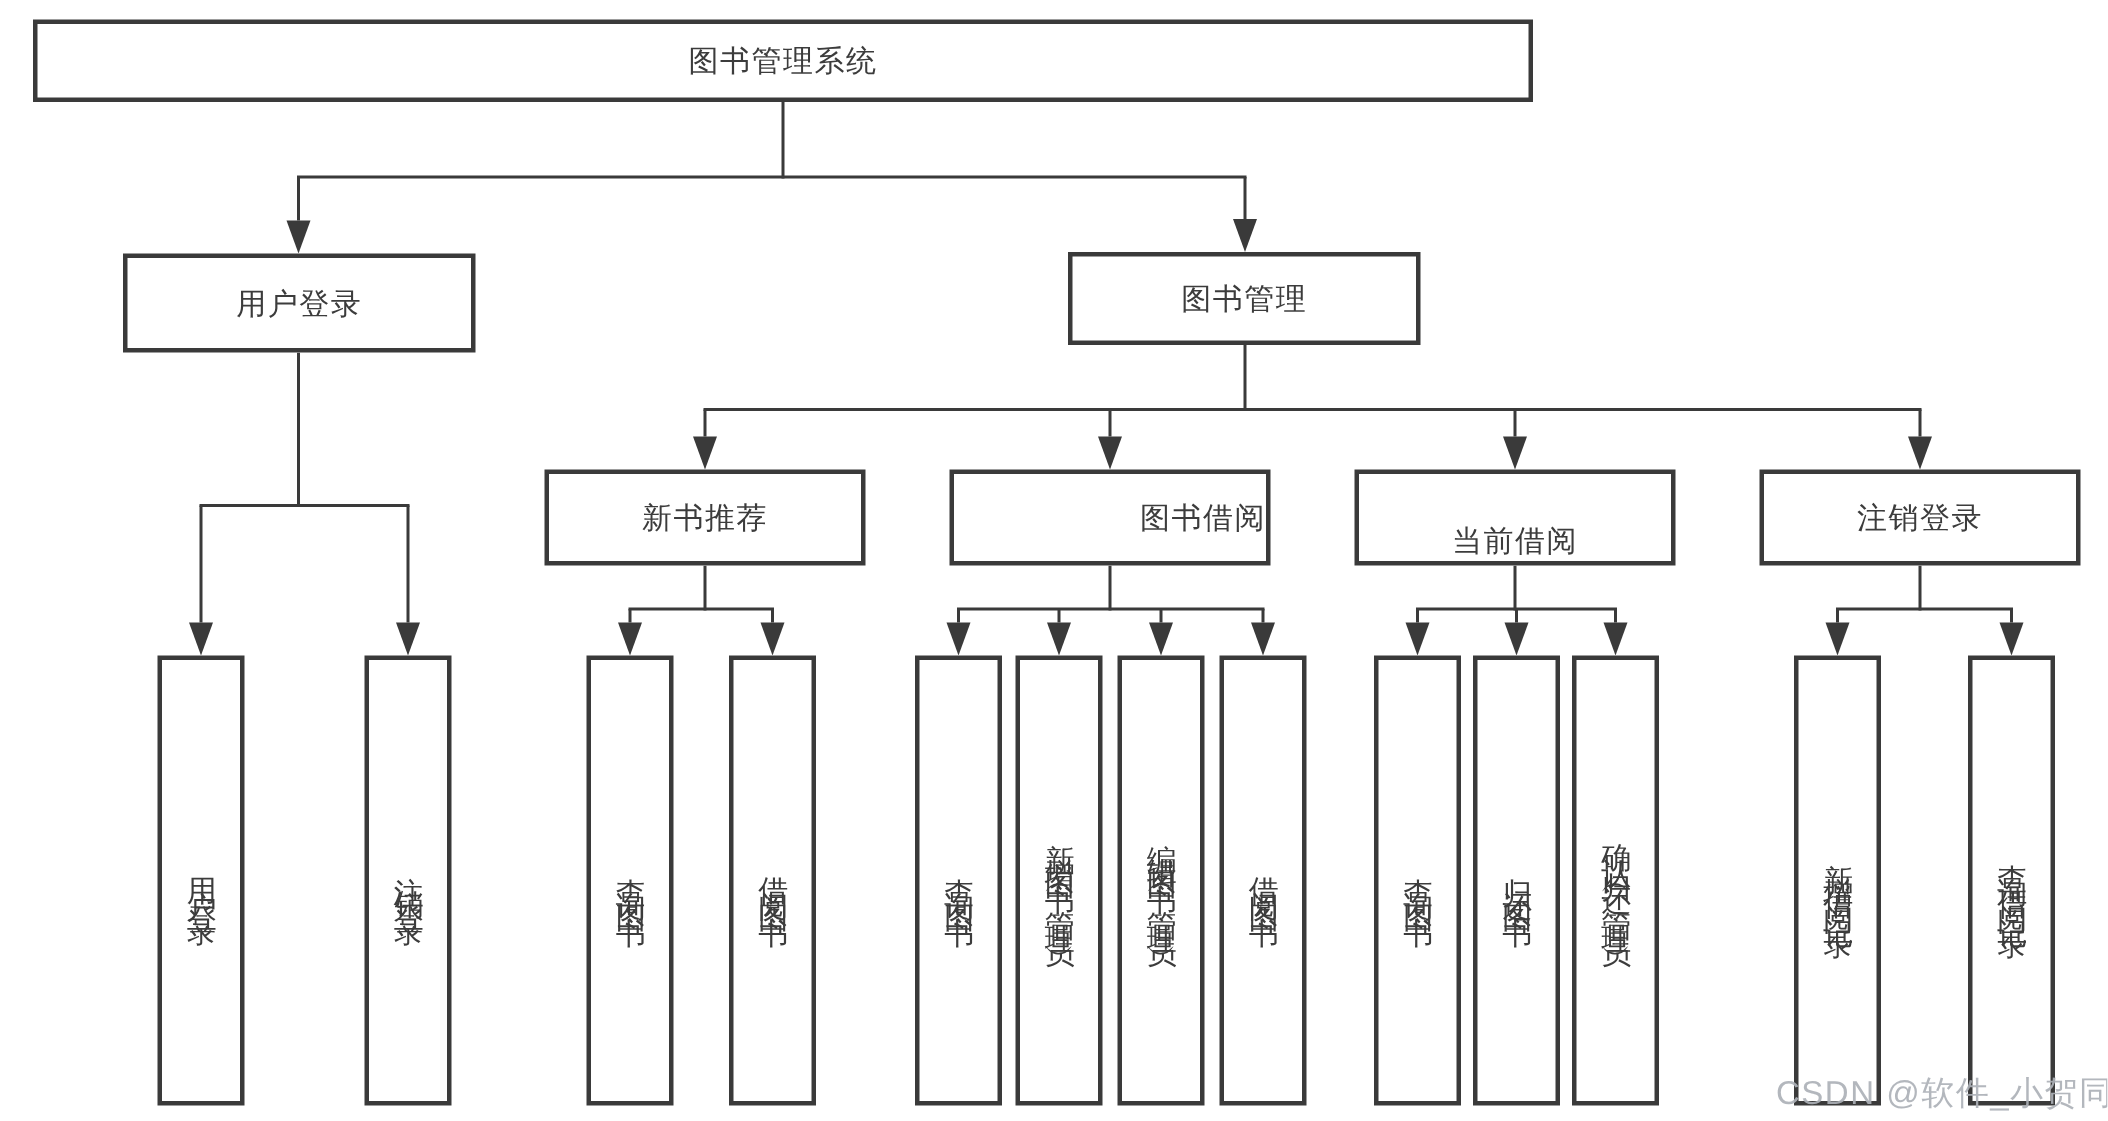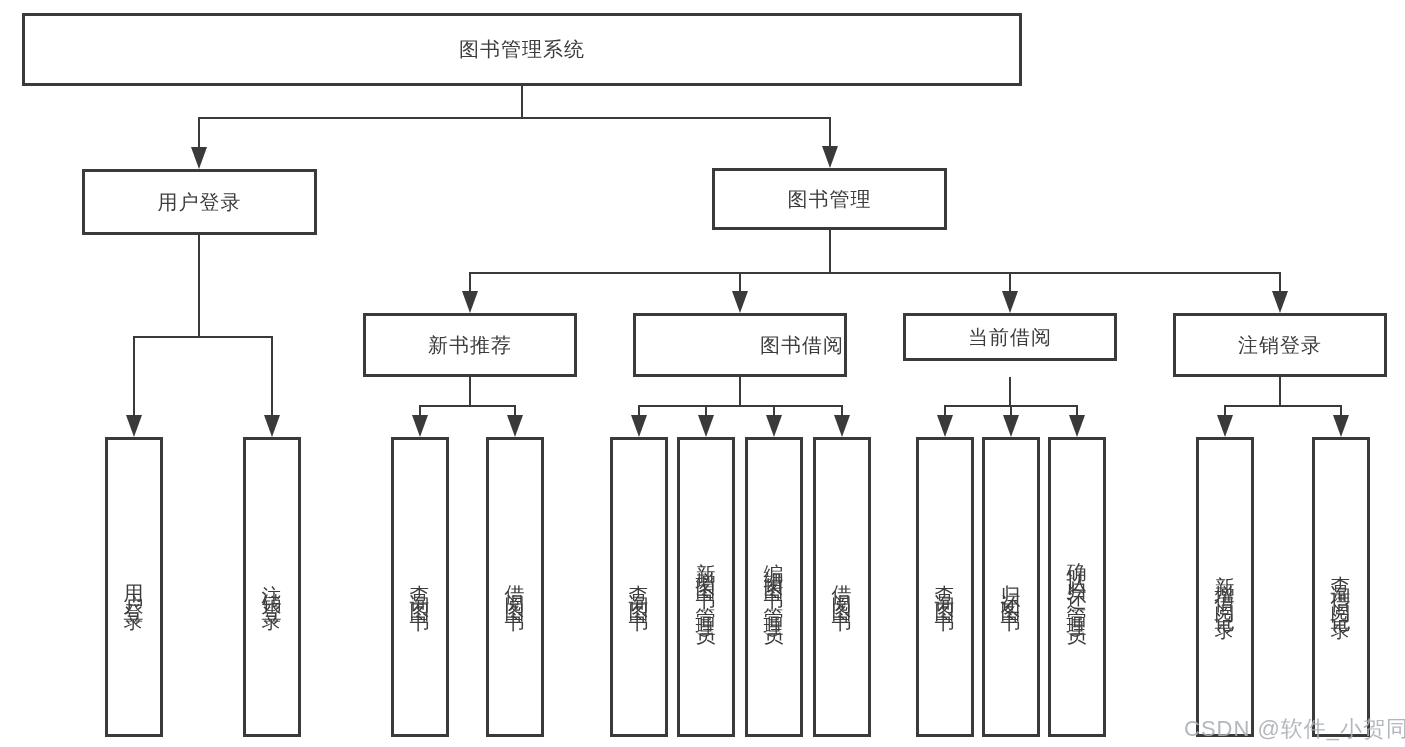--- a/index.html
+++ b/index.html
@@ -59,38 +59,38 @@
     letter-spacing:1px;
     z-index:5;
     white-space:nowrap;
   }
 </style>
 </head>
 <body>
 
 <div class="canvas">
 
-  <div class="box" style="left:22px; top:13px; width:1000px; height:73px;">
+  <div class="box" style="left:22px; top:13px; width:1000px; height:55px;">
     <span>图书管理系统</span>
   </div>
 
   <div class="box" style="left:82px; top:169px; width:235px; height:66px;">
     <span>用户登录</span>
   </div>
   <div class="box" style="left:712px; top:168px; width:235px; height:62px;justify-content:center;">
     <span>图书管理</span>
   </div>
 
   <div class="box" style="left:363px; top:313px; width:214px; height:64px;">
     <span>新书推荐</span>
   </div>
   <div class="box" style="left:633px; top:313px; width:214px; height:64px;justify-content:flex-end;">
     <span>图书借阅</span>
   </div>
-  <div class="box" style="left:903px; top:313px; width:214px; height:48px;">
+  <div class="box" style="left:903px; top:313px; width:214px; height:64px;align-items:flex-end;">
     <span>当前借阅</span>
   </div>
   <div class="box" style="left:1173px; top:313px; width:214px; height:64px;">
     <span>注销登录</span>
   </div>
 
   <div class="vbox" style="left:105px; top:437px; width:58px; height:300px;">
     <span>用户登录</span>
   </div>
   <div class="vbox" style="left:243px; top:437px; width:58px; height:300px;">

